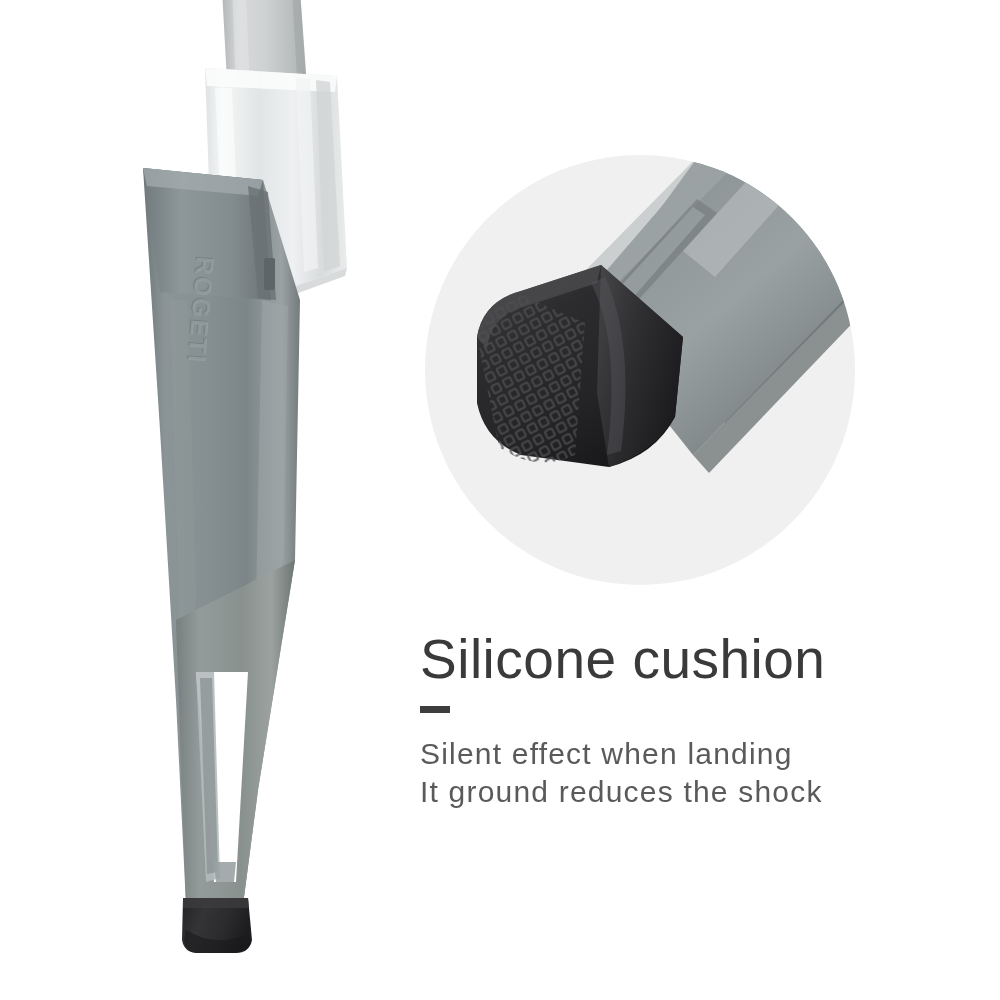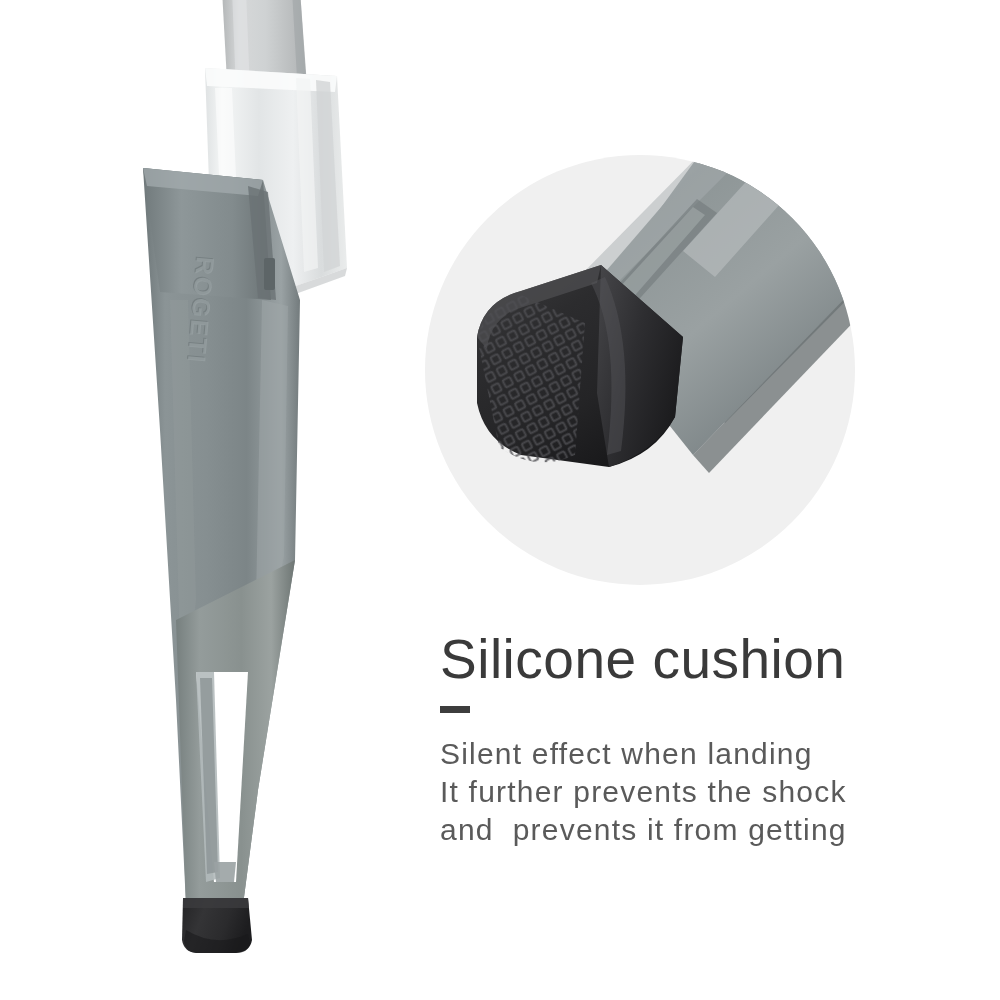--- a/index.html
+++ b/index.html
@@ -35,21 +35,21 @@
     width: 430px;
     height: 430px;
     border-radius: 50%;
     background: #f0f0f0;
     overflow: hidden;
   }
 
   
   .text-block {
     position: absolute;
-    left: 440px;
+    left: 420px;
     top: 628px;
     width: 560px;
   }
   .headline {
     font-size: 55px;
     font-weight: 300;
     color: #3a3a3a;
     letter-spacing: 0.5px;
     line-height: 62px;
     white-space: nowrap;
@@ -228,17 +228,16 @@
         </g>
         <path d="M166 128 Q196 186 182 300 L196 296 Q210 188 180 122 Z" fill="#56565a" opacity="0.45"></path>
       </g>
     </svg>
   </div>
 
   <div class="text-block">
     <div class="headline">Silicone cushion</div>
     <div class="rule-dash"></div>
     <div class="body-line">Silent effect when landing</div>
-    <div class="body-line">It further prevents the shock</div>
-    <div class="body-line">and  prevents it from getting</div>
+    <div class="body-line">It ground reduces the shock</div>
   </div>
 
 </div>
 
 </body></html>

